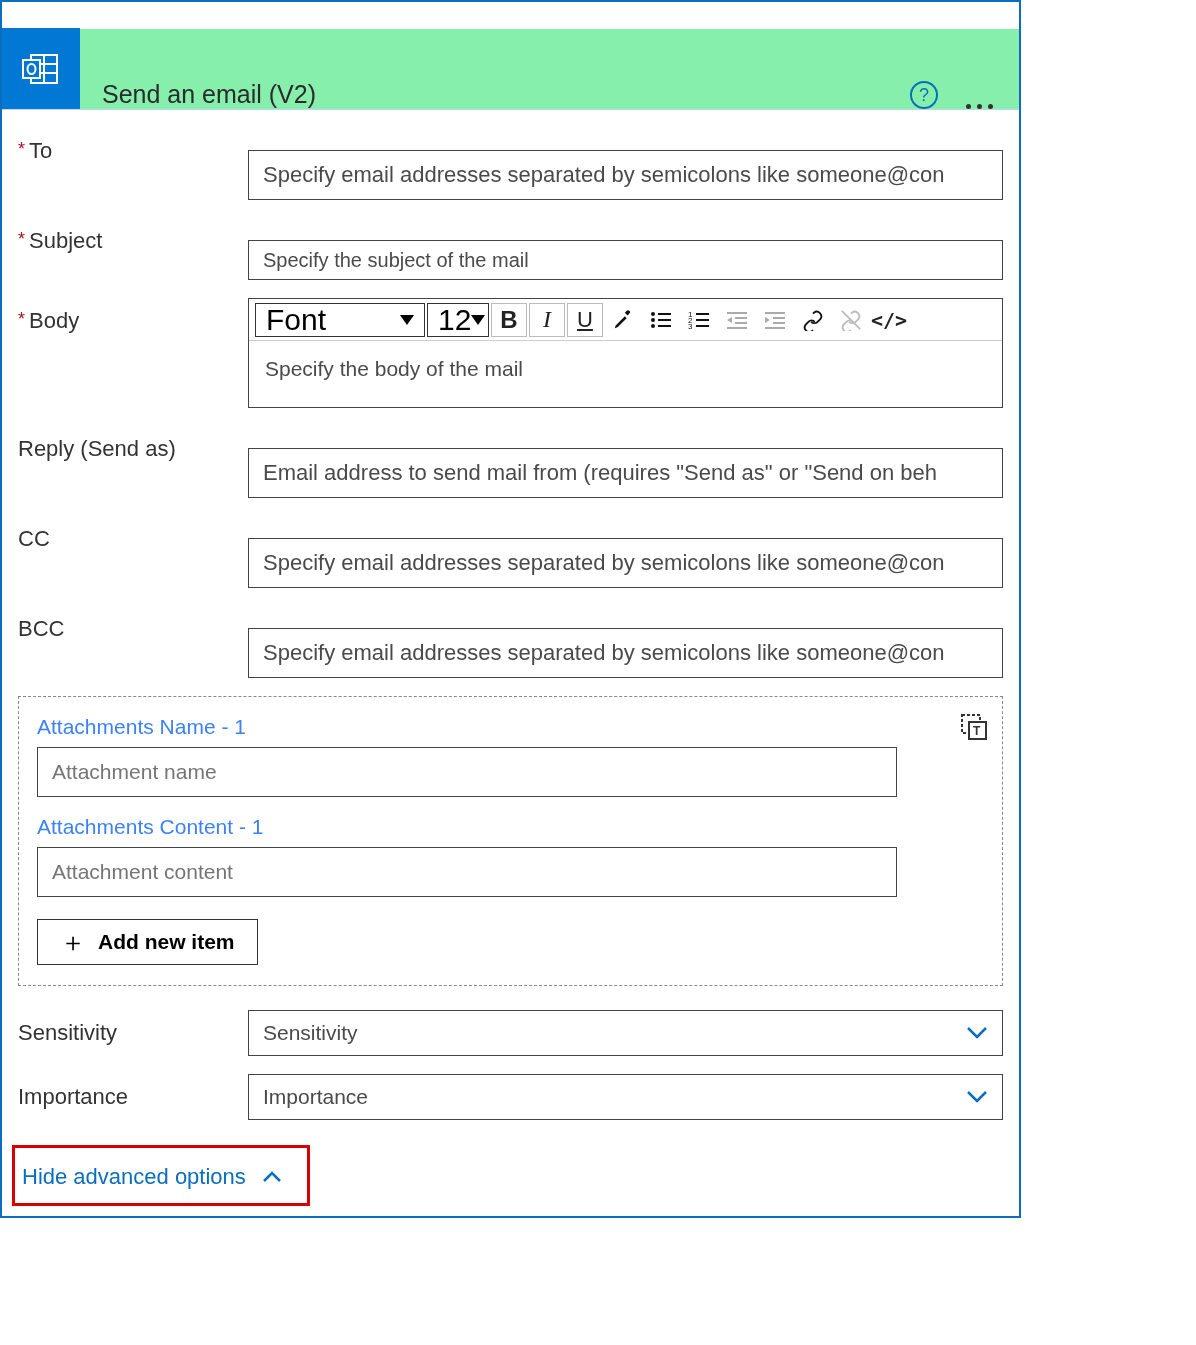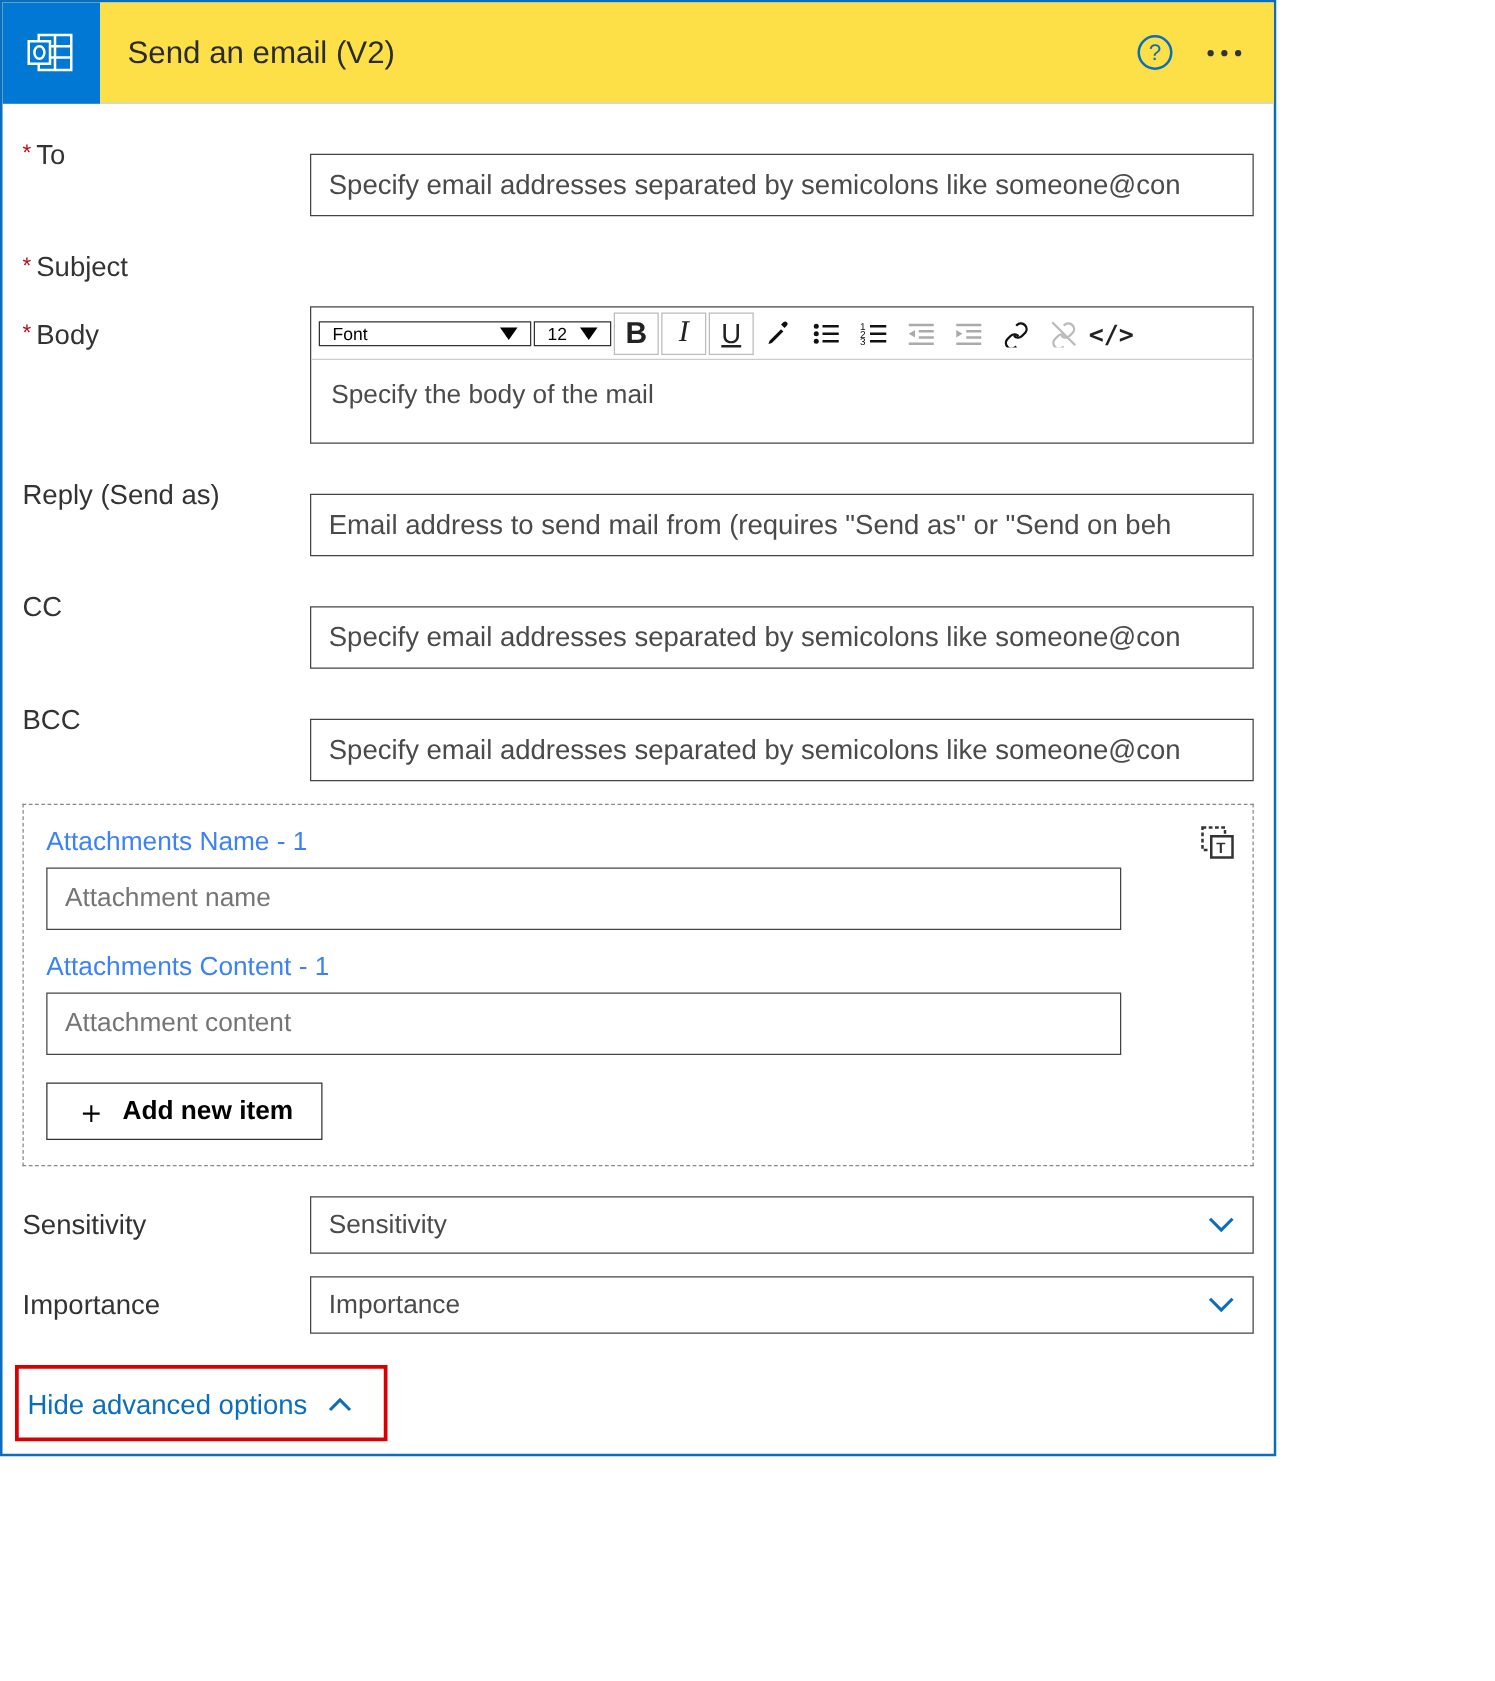--- a/index.html
+++ b/index.html
@@ -6,24 +6,25 @@
   html, body { width: 1196px; height: 1345px; font-family: "Segoe UI", Arial, sans-serif; background: #fff; }
   .card {
     width: 1021px;
     margin: 0;
     border: 2px solid #0a6ebd;
     background: #fff;
     position: relative;
   }
   .header {
     display: flex;
-    align-items: center;
-    background: #fde047;
+    align-items: flex-end;
+    background: #86efac;
     height: 81px;
     border-bottom: 1px solid #c3d7ea;
+    margin-top: 27px;
   }
   .header-icon {
     width: 78px;
     height: 81px;
     background: #0078d4;
     display: flex;
     align-items: center;
     justify-content: center;
     color: #fff;
   }
@@ -79,23 +80,23 @@
   .text-input::placeholder { color: #4a4a4a; opacity:1; }
   .subject-input { height: 40px; font-size: 20px; }
   .rte-box { border: 1px solid #444; }
   .rte-toolbar {
     display: flex; align-items: center;
     padding: 2px 6px; gap: 2px;
     border-bottom: 1px solid #ccc;
     height: 42px;
   }
   .rte-sel {
-    border: 1px solid #333; height: 20px;
+    border: 1px solid #333; height: 34px;
     display:flex; align-items:center; justify-content:space-between;
-    padding: 0 10px; font-size: 14px; cursor:pointer;
+    padding: 0 10px; font-size: 30px; cursor:pointer;
   }
   .rte-font { width: 170px; }
   .rte-size { width: 62px; }
   .caret-down { width:0;height:0;border-left:7px solid transparent;border-right:7px solid transparent;border-top:10px solid #000;display:inline-block; }
   .rte-btn {
     width: 36px; height: 34px;
     display:flex; align-items:center; justify-content:center;
     cursor:pointer; color:#222;
     border:1px solid transparent;
   }
@@ -186,20 +187,23 @@
       <div class="field-col">
         <input class="text-input" placeholder="Specify email addresses separated by semicolons like someone@con" style="">
       </div>
     </div>
 
     <div class="row">
       <div class="label-col">
         <span class="req">*</span>
         <span>Subject</span>
       </div>
+      <div class="field-col">
+        <input class="text-input subject-input" placeholder="Specify the subject of the mail" style="">
+      </div>
     </div>
 
     <div class="row">
       <div class="label-col">
         <span class="req">*</span>
         <span>Body</span>
       </div>
       <div class="field-col">
         <div class="rte-box">
           <div class="rte-toolbar">

